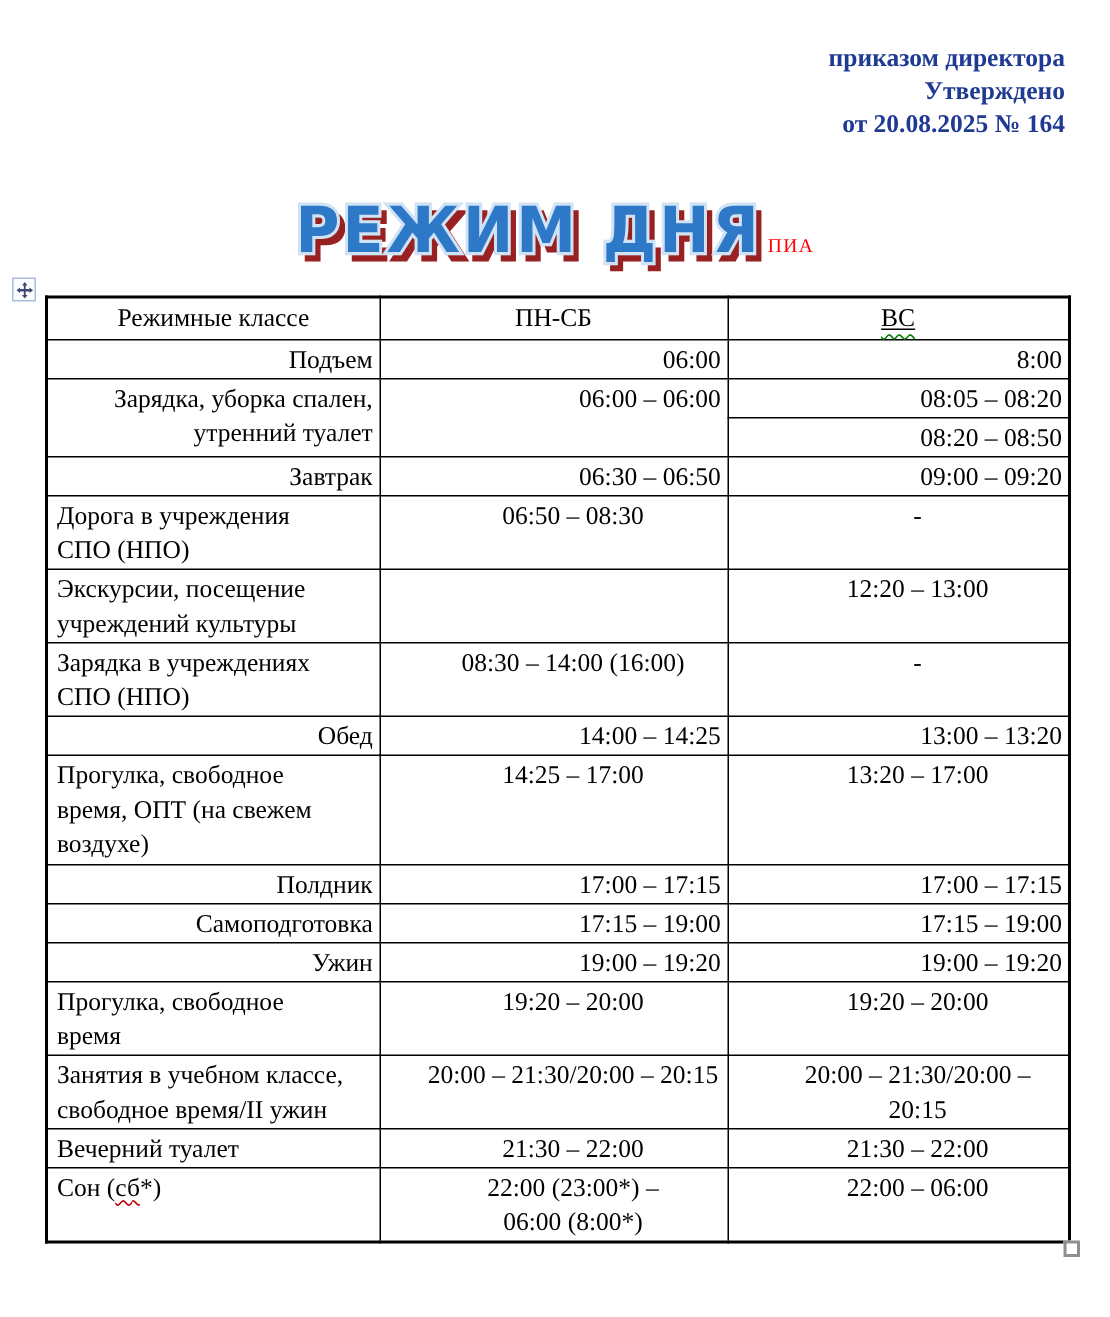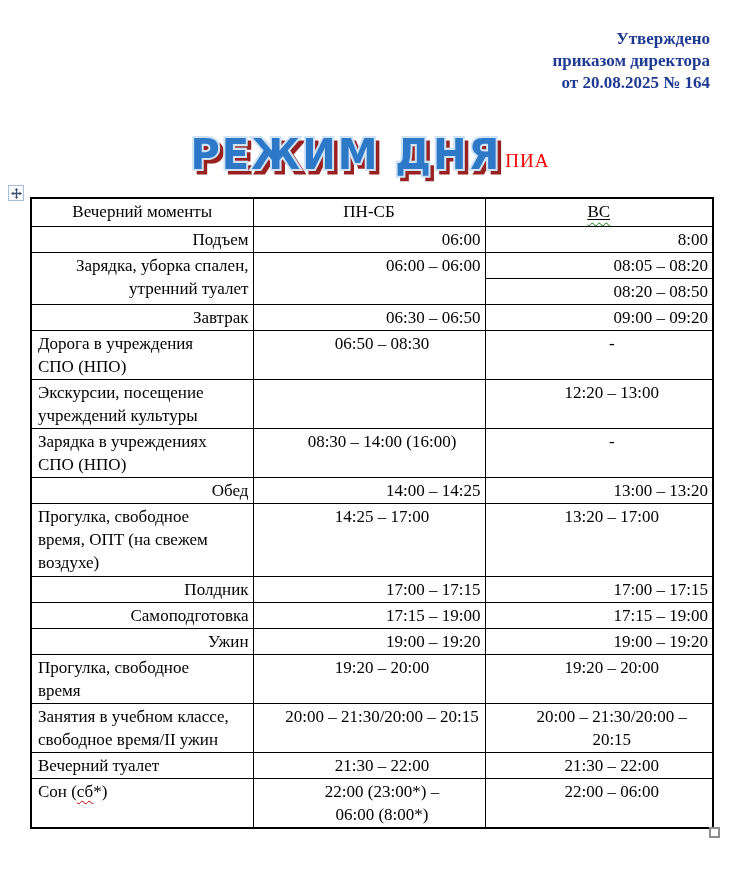--- a/index.html
+++ b/index.html
@@ -31,21 +31,21 @@
     position:absolute; left:4px; top:4px;
     color:#992121; -webkit-text-stroke:3px #992121;
   }
   .wa-stroke {
     position:absolute; left:0; top:0;
     color:#CFE3F5; -webkit-text-stroke:4px #CFE3F5;
   }
   .wa-fill { position:relative; color:#2E78C8; }
   .title-suffix {
     display:inline-block; vertical-align:bottom; transform:translateY(-4px);
-    color:#FF0000; font-size:19px; margin-left:4px; letter-spacing:1px;
+    color:#FF0000; font-size:13px; margin-left:4px; letter-spacing:1px;
   }
 
   
   .table-zone { position:absolute; left:30px; top:197px; }
 
   table.schedule {
     border-collapse:collapse; table-layout:fixed; width:682px;
     border:2px solid #000;
   }
   .schedule th, .schedule td {
@@ -95,22 +95,22 @@
     position:absolute; right:-6px; bottom:-9px; width:7px; height:7px;
     border:2px solid #8F8F8F; background:#fff; cursor:nwse-resize;
   }
 </style>
 </head>
 <body>
 
 <div class="page">
 
   <div class="approval">
+    <div>приказом директора</div>
     <div>Утверждено</div>
-    <div>приказом директора</div>
     <div>от 20.08.2025 № 164</div>
   </div>
 
   <div class="title-row">
     <span class="wordart"><span class="wa-shadow">РЕЖИМ ДНЯ</span><span class="wa-stroke">РЕЖИМ ДНЯ</span><span class="wa-fill">РЕЖИМ ДНЯ</span></span><span class="title-suffix">ПИА</span>
   </div>
 
   <div class="table-zone">
 
     <div class="move-handle">
@@ -123,21 +123,21 @@
 
     <table class="schedule">
       <colgroup>
         <col style="width:222px">
         <col style="width:232px">
         <col style="width:228px">
       </colgroup>
 
       <tbody>
           <tr class="h28">
-        <th>Вечерний моменты</th>
+        <th>Режимные классе</th>
         <th>ПН-СБ</th>
         <th><span class="wavy-green"><span class="under-solid">ВС</span></span></th>
       </tr>
 
       <tr class="h25">
         <td class="label">Подъем</td>
         <td class="time">06:00</td>
         <td class="time">8:00</td>
       </tr>
 

